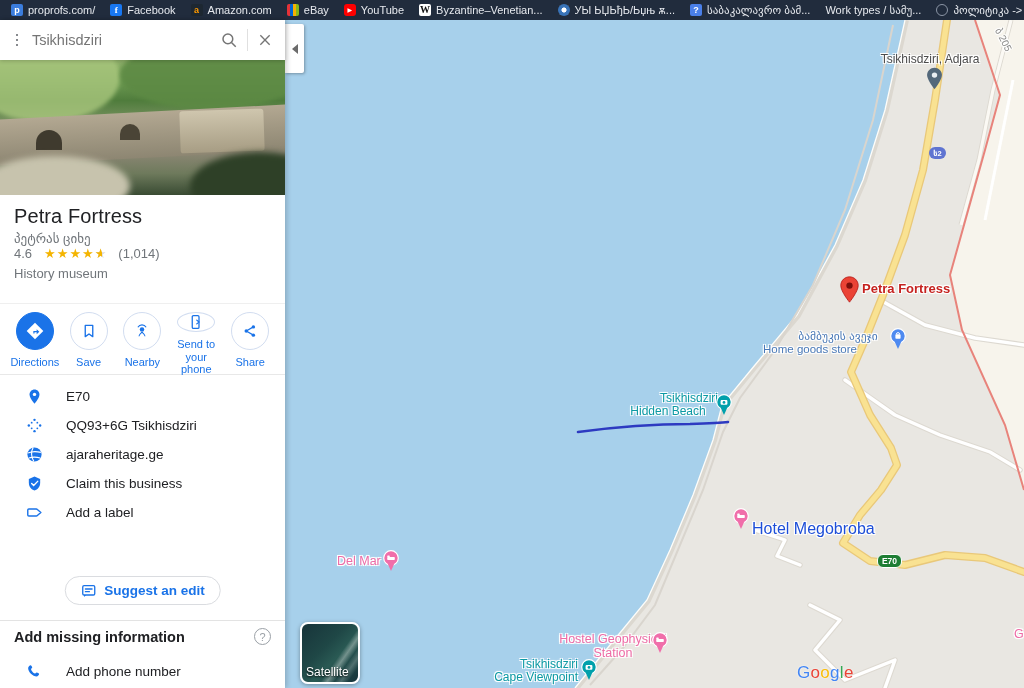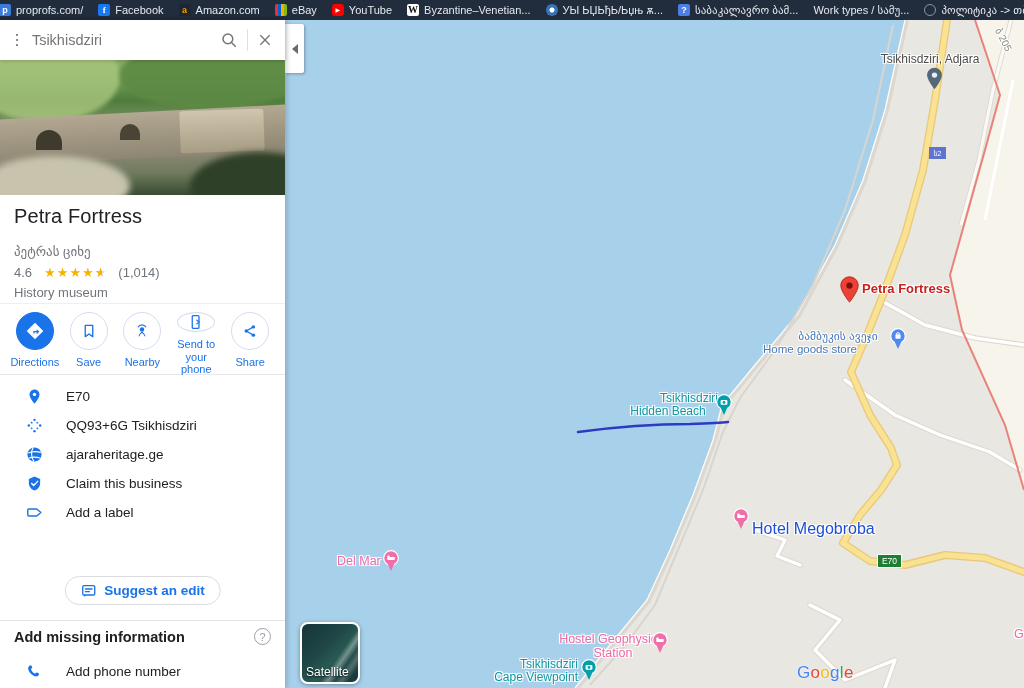--- a/index.html
+++ b/index.html
@@ -7,21 +7,21 @@
     --water:#a7d0eb; --land:#e9e7e2; --petra-red:#c5221f;
     --poi-teal:#0b99a3; --poi-pink:#ee6ba6; --poi-blue:#4979b8; --marker-red:#ea4335;
   }
   *{box-sizing:border-box;margin:0;padding:0}
   html,body{width:1024px;height:688px;overflow:hidden}
   body{font-family:"Liberation Sans","DejaVu Sans",sans-serif;background:#fff}
   .page{position:relative;width:1024px;height:688px;overflow:hidden}
 
   
   .bookmarks-bar{position:absolute;left:0;top:0;width:1024px;height:20px;background:#212c3d;
-    display:flex;align-items:center;gap:15px;padding:0 4px;overflow:hidden;white-space:nowrap}
+    display:flex;align-items:center;gap:15px;padding:0 16px;overflow:hidden;white-space:nowrap}
   .bm{display:flex;align-items:center;gap:5px;cursor:pointer;flex:0 0 auto}
   .bm-label{font-size:11px;color:#e6e9ee}
   .fav{width:12px;height:12px;border-radius:2px;flex:0 0 auto;display:flex;align-items:center;justify-content:center;
     font-size:9px;font-weight:bold;line-height:1}
   .fav-proprofs{background:#3b7ddd;color:#fff;margin-left:-5px}.fav-proprofs::after{content:"p"}
   .fav-facebook{background:#1877f2;color:#fff}.fav-facebook::after{content:"f";font-family:"Liberation Serif",serif}
   .fav-amazon{background:#1d2731;color:#ff9900}.fav-amazon::after{content:"a"}
   .fav-ebay{background:linear-gradient(90deg,#e53238 25%,#0064d2 25% 50%,#f5af02 50% 75%,#86b817 75%)}
   .fav-youtube{background:#f00;border-radius:3px;color:#fff}.fav-youtube::after{content:"▶";font-size:6px}
   .fav-wikipedia{background:#fff;color:#111}.fav-wikipedia::after{content:"W";font-family:"Liberation Serif",serif;font-size:10px}
@@ -50,22 +50,22 @@
   .ph-wall{position:absolute;left:0;top:52px;width:285px;height:46px;background:linear-gradient(180deg,#b3a892,#8d8672);transform:skewY(-3deg)}
   .ph-arch1{position:absolute;left:36px;top:70px;width:26px;height:20px;background:#3f3a2e;border-radius:13px 13px 0 0}
   .ph-arch2{position:absolute;left:120px;top:64px;width:20px;height:16px;background:#4a4436;border-radius:10px 10px 0 0}
   .ph-block{position:absolute;left:180px;top:50px;width:84px;height:42px;background:linear-gradient(180deg,#cfc6ae,#a79d84);border-radius:3px;transform:rotate(-2deg)}
   .ph-path{left:-20px;top:96px;width:150px;height:60px;background:#c7c3ad;filter:blur(3px)}
   .ph-dark{left:190px;top:92px;width:140px;height:70px;background:#2e4027;filter:blur(3px)}
 
   
   .title-block{position:absolute;left:0;top:175px;width:285px;padding:10px 14px 0}
   .place-name{font-size:20px;font-weight:400;color:#202124;letter-spacing:.1px}
-  .place-native{font-size:13px;color:#70757a;margin-top:16px}
-  .rating-row{display:flex;align-items:center;margin-top:6px;font-size:13px;color:#70757a;gap:12px}
+  .place-native{font-size:13px;color:#70757a;margin-top:3px}
+  .rating-row{display:flex;align-items:center;font-size:13px;color:#70757a;gap:12px}
   .stars{display:flex;gap:1px;font-size:13px;line-height:1}
   .star{color:#dadce0;position:relative}
   .star::before{content:"★"}
   .star.full{color:var(--star-gold)}
   .star .part{position:absolute;left:0;top:0;width:60%;overflow:hidden;color:var(--star-gold)}
   .star .part::before{content:"★"}
   .place-category{font-size:13px;color:#70757a;margin-top:5px}
 
   
   .actions{position:absolute;left:0;top:283px;width:285px;height:72px;border-top:1px solid #efefef;border-bottom:1px solid #e8e8e8;
@@ -95,21 +95,21 @@
   .help-circ{position:absolute;left:254px;top:608px;width:17px;height:17px;border:1.5px solid #9aa0a6;border-radius:50%;
     color:#9aa0a6;font-size:11px;display:flex;align-items:center;justify-content:center;cursor:pointer}
   .phone-row{position:absolute;left:0;top:637px;width:285px}
 
   
   .map{position:absolute;left:285px;top:20px;width:739px;height:668px;background:var(--land);overflow:hidden}
   .map-svg{position:absolute;left:0;top:0}
   .mlabel{position:absolute;font-size:11.5px;line-height:1.15;
     text-shadow:-1px -1px 0 rgba(255,255,255,.95),1px -1px 0 rgba(255,255,255,.95),-1px 1px 0 rgba(255,255,255,.95),1px 1px 0 rgba(255,255,255,.95),0 0 3px #fff}
   .mk{position:absolute}
-  .shield{position:absolute;display:flex;align-items:center;justify-content:center;font-weight:normal;color:#fff;border-radius:0}
+  .shield{position:absolute;display:flex;align-items:center;justify-content:center;font-weight:bold;color:#fff;border-radius:6px}
   .collapse-tab{position:absolute;left:0;top:4px;width:19px;height:49px;background:#fff;border-radius:0 2px 2px 0;
     box-shadow:1px 1px 3px rgba(0,0,0,.3);cursor:pointer;display:flex;align-items:center;justify-content:center}
   .collapse-tab .tri{width:0;height:0;border-top:5px solid transparent;border-bottom:5px solid transparent;border-right:6px solid #6b6b6b}
   .satellite-toggle{position:absolute;left:15px;top:602px;width:60px;height:62px;border:2px solid #fff;border-radius:8px;
     box-shadow:0 1px 4px rgba(0,0,0,.35);cursor:pointer;overflow:hidden;
     background:linear-gradient(135deg,#17343a 0%,#1f4746 40%,#2a5a54 60%,#16333a 100%)}
   .satellite-toggle .streak{position:absolute;left:18px;top:6px;width:50px;height:60px;
     background:linear-gradient(125deg,transparent 40%,rgba(190,205,200,.5) 47%,transparent 55%,rgba(170,190,185,.35) 62%,transparent 70%)}
   .satellite-toggle .sat-lbl{position:absolute;left:4px;bottom:3px;font-size:12px;color:#fff;text-shadow:0 1px 2px rgba(0,0,0,.9)}
   .google-logo{position:absolute;left:512px;top:643px;font-size:17px;font-weight:normal;letter-spacing:.3px;

